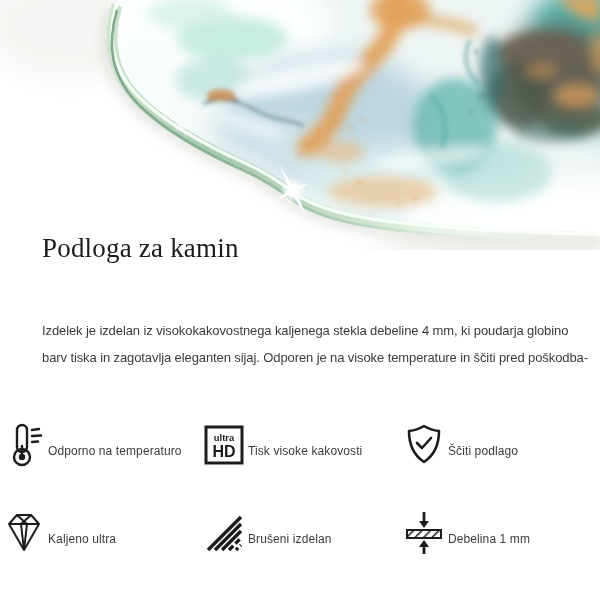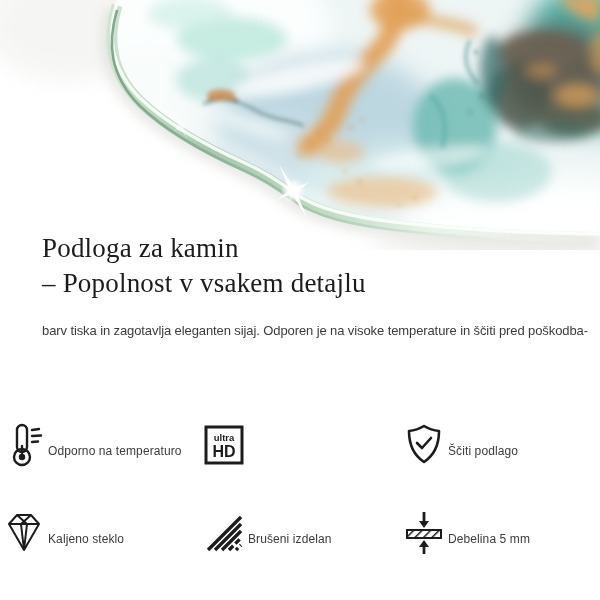--- a/index.html
+++ b/index.html
@@ -150,24 +150,24 @@
         <g transform="translate(181,127) scale(0.42)" opacity="0.65">
           <circle r="13" fill="url(#sparkGlow)"></circle>
           <use href="#star4" transform="rotate(-28)" fill="#ffffff"></use>
         </g>
       </g>
     </svg>
   </div>
 
   <h1 class="page-title">
     <span>Podloga za kamin</span>
-    <span>– Popolnost v vsakem detajlu</span>
   </h1>
 
   <div class="intro">
+    <span>Izdelek je izdelan iz visokokakovostnega kaljenega stekla debeline 4 mm, ki poudarja globino</span>
     <span>barv tiska in zagotavlja eleganten sijaj. Odporen je na visoke temperature in ščiti pred poškodba-</span>
   </div>
 
   <div class="features">
 
     <div class="feature">
       <div class="icon-box">
         <svg width="48" height="48" viewBox="0 0 48 48" fill="none" stroke="#1c1c1c" stroke-width="2.4" stroke-linecap="round">
           <rect x="17" y="4" width="10" height="27" rx="5"></rect>
           <circle cx="22" cy="36" r="8"></circle>
@@ -183,20 +183,21 @@
 
     <div class="feature">
       <div class="icon-box">
         <svg width="48" height="48" viewBox="0 0 48 48">
           <rect x="6" y="6" width="36" height="36" fill="none" stroke="#1c1c1c" stroke-width="3"></rect>
           <text x="24" y="20" text-anchor="middle" font-family="Liberation Sans, sans-serif" font-size="9.5" font-weight="600" fill="#1c1c1c">ultra</text>
           <text x="24" y="36" text-anchor="middle" font-family="Liberation Sans, sans-serif" font-size="16" font-weight="800" fill="#1c1c1c">HD</text>
         </svg>
       </div>
 
+      <div class="feature-label">Tisk visoke kakovosti</div>
     </div>
 
     <div class="feature">
       <div class="icon-box">
         <svg width="48" height="48" viewBox="0 0 48 48" fill="none" stroke="#1c1c1c" stroke-width="2.6" stroke-linecap="round" stroke-linejoin="round">
           <path d="M24,5 C29,8 34,9.5 39,10 C39,22 36,33 24,41 C12,33 9,22 9,10 C14,9.5 19,8 24,5 Z"></path>
           <path d="M17,22 L22,27 L31,17"></path>
         </svg>
       </div>
       <div class="feature-label">Ščiti podlago</div>
@@ -206,21 +207,21 @@
       <div class="icon-box">
         <svg width="48" height="48" viewBox="0 0 48 48" fill="none" stroke="#1c1c1c" stroke-width="2" stroke-linejoin="round">
           <path d="M9,15 L17,6 L31,6 L39,15 L24,41 Z"></path>
           <line x1="9" y1="15" x2="39" y2="15"></line>
           <line x1="17" y1="6" x2="27" y2="15"></line>
           <line x1="31" y1="6" x2="21" y2="15"></line>
           <line x1="21" y1="15" x2="24" y2="41"></line>
           <line x1="27" y1="15" x2="24" y2="41"></line>
         </svg>
       </div>
-      <div class="feature-label">Kaljeno steklo</div>
+      <div class="feature-label">Kaljeno ultra</div>
     </div>
 
     <div class="feature">
       <div class="icon-box">
         <svg width="48" height="48" viewBox="0 0 48 48" stroke="#1c1c1c" stroke-width="3.4">
           <line x1="8" y1="41" x2="41" y2="8"></line>
           <line x1="15" y1="41" x2="41" y2="15"></line>
           <line x1="22" y1="41" x2="41" y2="22"></line>
           <line x1="29" y1="41" x2="41" y2="29" stroke-dasharray="6 3"></line>
           <line x1="36" y1="41" x2="41" y2="36" stroke-dasharray="3 3"></line>
@@ -232,17 +233,17 @@
     <div class="feature">
       <div class="icon-box">
         <svg width="48" height="48" viewBox="0 0 48 48">
           <rect x="7" y="21" width="34" height="8" fill="url(#hatchTiny)" stroke="#1c1c1c" stroke-width="2"></rect>
           <line x1="24" y1="3" x2="24" y2="12" stroke="#1c1c1c" stroke-width="2.8"></line>
           <polygon points="19,12 29,12 24,19" fill="#1c1c1c"></polygon>
           <line x1="24" y1="45" x2="24" y2="38" stroke="#1c1c1c" stroke-width="2.8"></line>
           <polygon points="19,38 29,38 24,31" fill="#1c1c1c"></polygon>
         </svg>
       </div>
-      <div class="feature-label">Debelina 5 mm</div>
+      <div class="feature-label">Debelina 1 mm</div>
     </div>
 
   </div>
 </div>
 
 </body></html>

